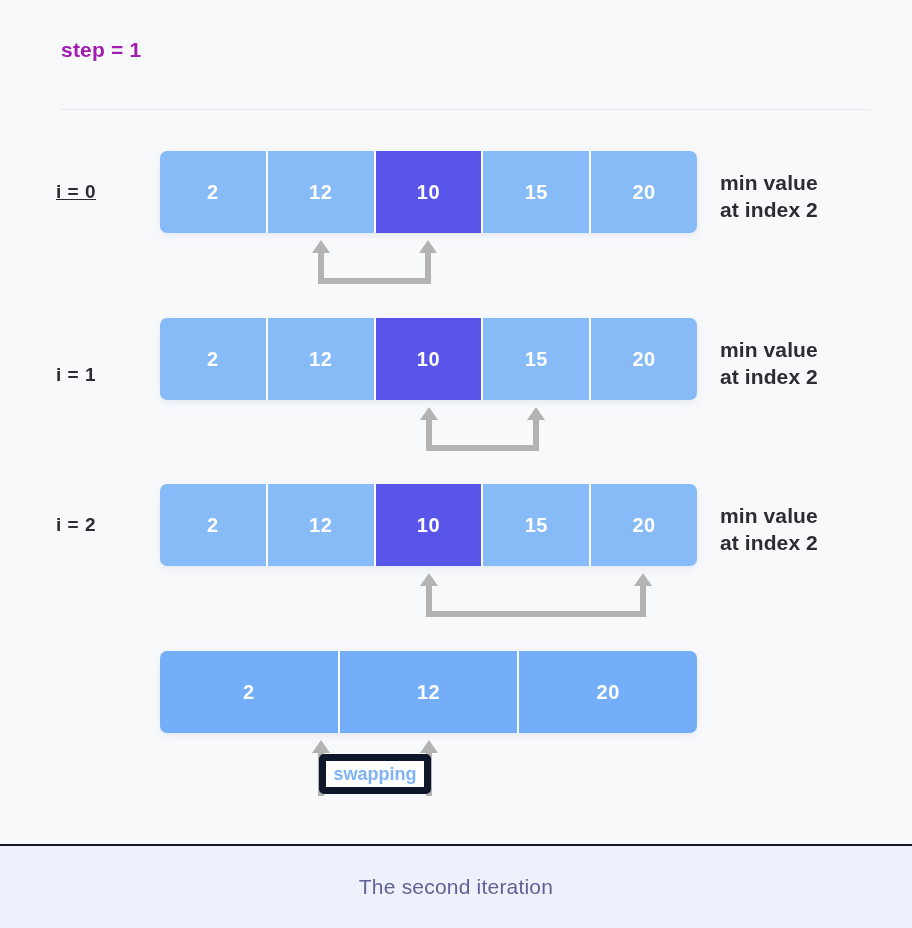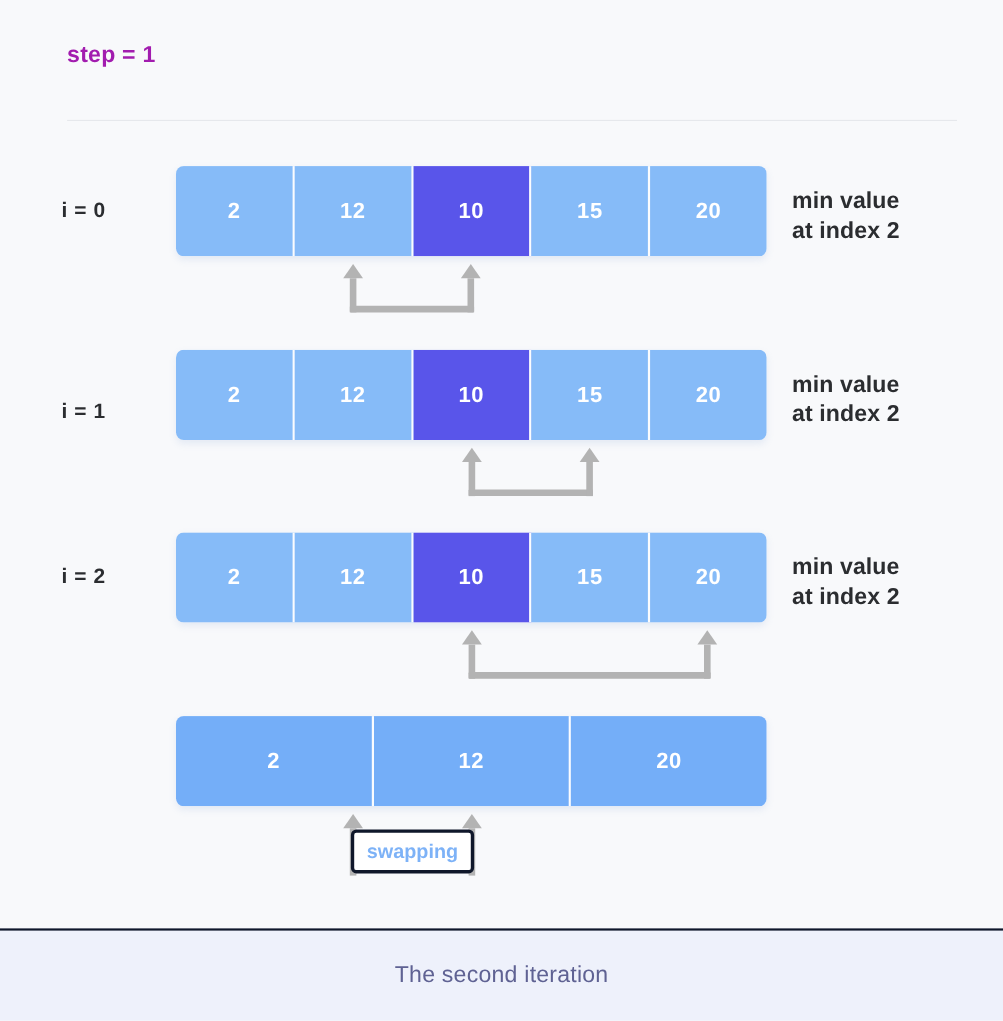--- a/index.html
+++ b/index.html
@@ -133,21 +133,21 @@
     border-right: 9px solid transparent;
     border-bottom: 13px solid #b3b3b3;
   }
   #swapping-box {
     position: absolute;
     left: 319px;
     top: 754px;
     width: 112px;
     height: 40px;
     background: #ffffff;
-    border: 3px solid #0f172a;
+    border: 7px solid #0f172a;
     border-radius: 5px;
     display: flex;
     align-items: center;
     justify-content: center;
     color: #7db2f7;
     font-size: 18px;
     font-weight: bold;
     box-sizing: border-box;
   }
 
@@ -172,21 +172,21 @@
   }
 </style>
 </head>
 <body>
 
 <div id="step-header">step = 1</div>
 <div id="header-divider"></div>
 
 <div id="rows-container">
     <div class="sort-row">
-      <div class="row-label" style="top: 181px;">i = 0</div>
+      <div class="row-label" style="top: 181px; text-decoration: underline;">i = 0</div>
       <div class="array" style="top: 151px;">
         <div class="cell">2</div>
         <div class="cell">12</div>
         <div class="cell highlight">10</div>
         <div class="cell">15</div>
         <div class="cell">20</div>
       </div>
       <div class="row-note" style="top: 169px;">
         <div>min value</div>
         <div>at index 2</div>

